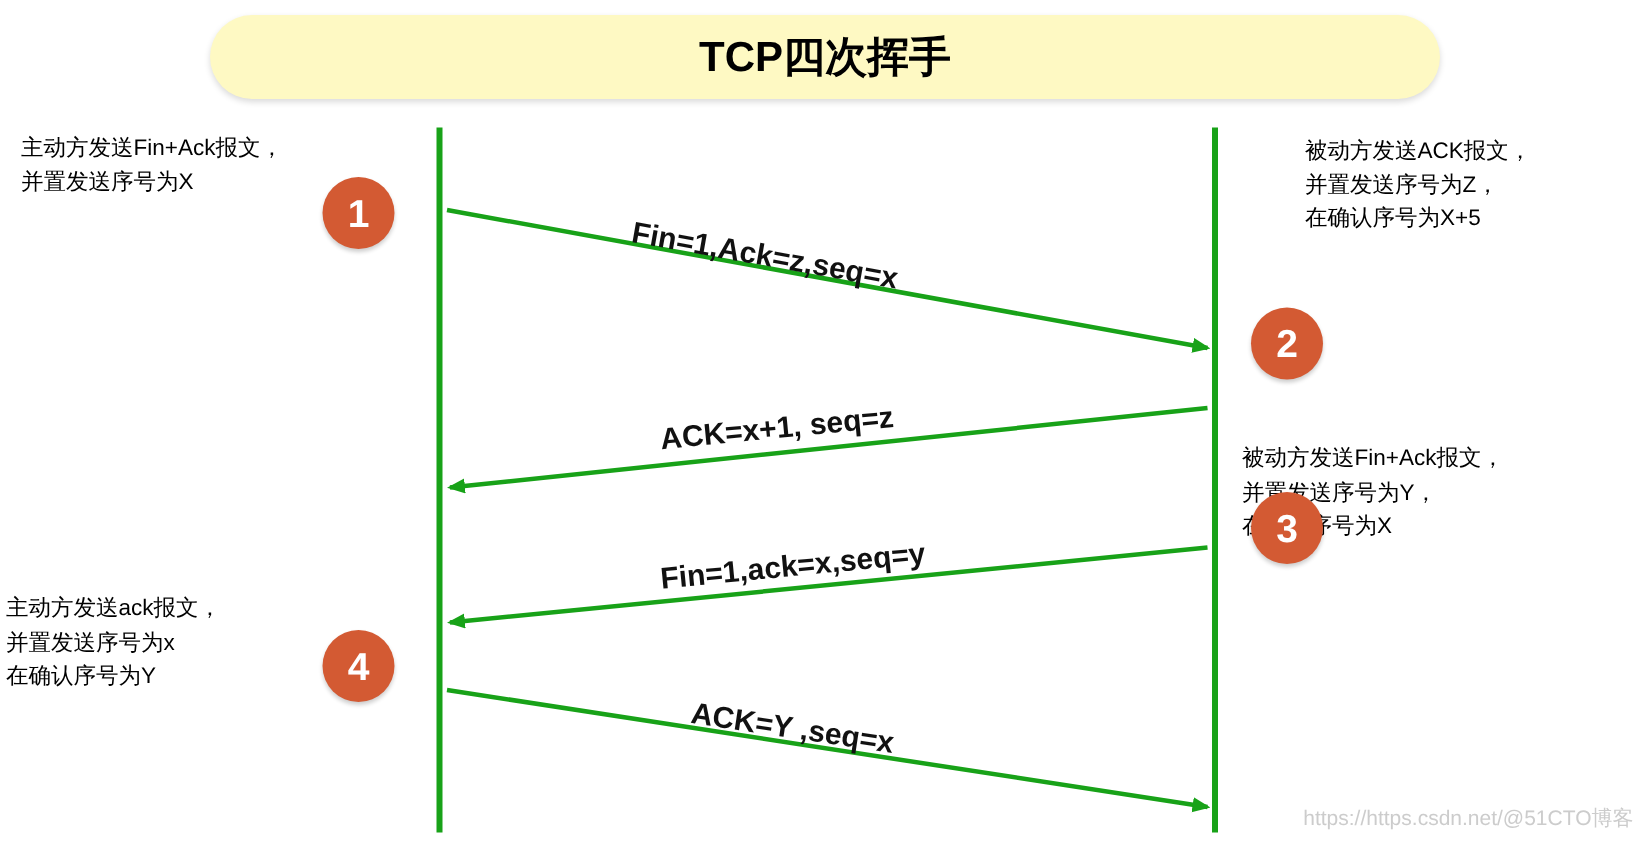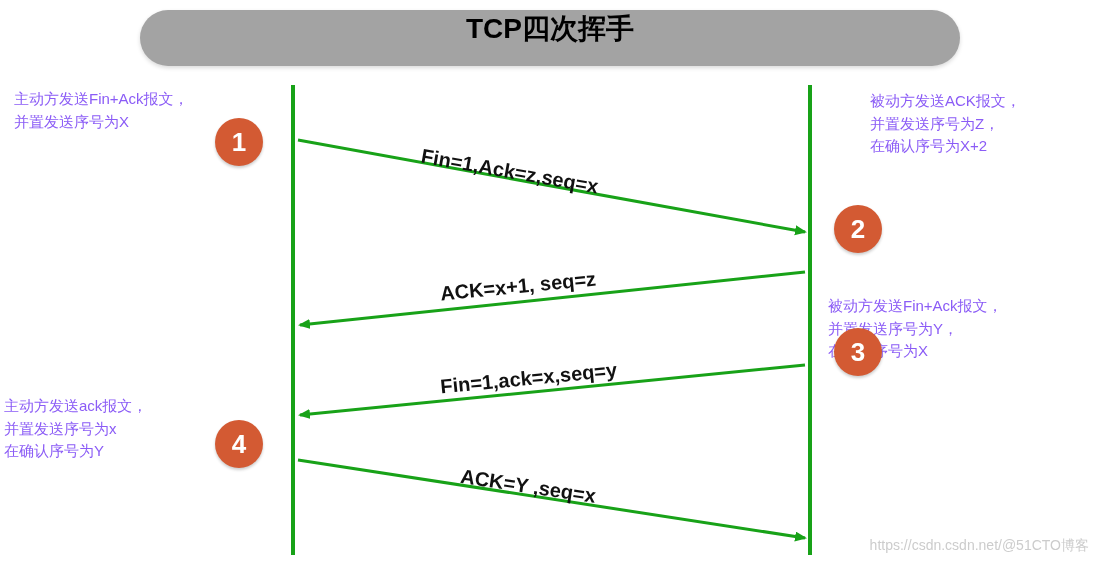--- a/index.html
+++ b/index.html
@@ -11,37 +11,37 @@
     font-family: "Microsoft YaHei", Arial, sans-serif;
     position: relative;
     overflow: hidden;
   }
   .header-pill {
     position: absolute;
     top: 10px;
     left: 140px;
     width: 820px;
     height: 56px;
-    background: #a3a3a3;
+    background: #fef9c3;
     border-radius: 28px;
     box-shadow: 0 2px 4px rgba(0,0,0,0.15);
     display: flex;
-    align-items: flex-start;
+    align-items: center;
     justify-content: center;
   }
   .header-pill span {
     color: #000;
     font-size: 28px;
     font-weight: 700;
   }
   .desc {
     position: absolute;
     font-size: 15px;
     line-height: 1.5;
-    color: #8b5cf6;
+    color: #000000;
     white-space: pre-line;
   }
   .badge {
     position: absolute;
     width: 48px;
     height: 48px;
     background: #d35a33;
     border-radius: 50%;
     display: flex;
     align-items: center;
@@ -71,21 +71,21 @@
 <body>
 
 <div class="header-pill">
   <span>TCP四次挥手</span>
 </div>
 
 <div class="desc" style="top:88px; left:14px;">主动方发送Fin+Ack报文，
 并置发送序号为X</div>
 <div class="desc" style="top:90px; left:870px;">被动方发送ACK报文，
 并置发送序号为Z，
-在确认序号为X+2</div>
+在确认序号为X+5</div>
 <div class="desc" style="top:295px; left:828px;">被动方发送Fin+Ack报文，
 并置发送序号为Y，
 在确认序号为X</div>
 <div class="desc" style="top:395px; left:4px;">主动方发送ack报文，
 并置发送序号为x
 在确认序号为Y</div>
 
 <div class="badge" style="top:118px; left:215px;">
     <span>1</span>
   </div>
@@ -118,13 +118,13 @@
   <line x1="805" y1="365" x2="300" y2="415" stroke="#18a218" stroke-width="3" marker-end="url(#arrow)"></line>
 
   <line x1="298" y1="460" x2="805" y2="538" stroke="#18a218" stroke-width="3" marker-end="url(#arrow)"></line>
 </svg>
 
 <div class="msg-label" style="top:160px; left:420px; transform: rotate(10deg);">Fin=1,Ack=z,seq=x</div>
 <div class="msg-label" style="top:275px; left:440px; transform: rotate(-5.5deg);">ACK=x+1, seq=z</div>
 <div class="msg-label" style="top:367px; left:440px; transform: rotate(-5.5deg);">Fin=1,ack=x,seq=y</div>
 <div class="msg-label" style="top:475px; left:460px; transform: rotate(8.5deg);">ACK=Y ,seq=x</div>
 
-<div class="watermark">https://csdn.csdn.net/@51CTO博客</div>
+<div class="watermark">https://https.csdn.net/@51CTO博客</div>
 
 </body></html>

